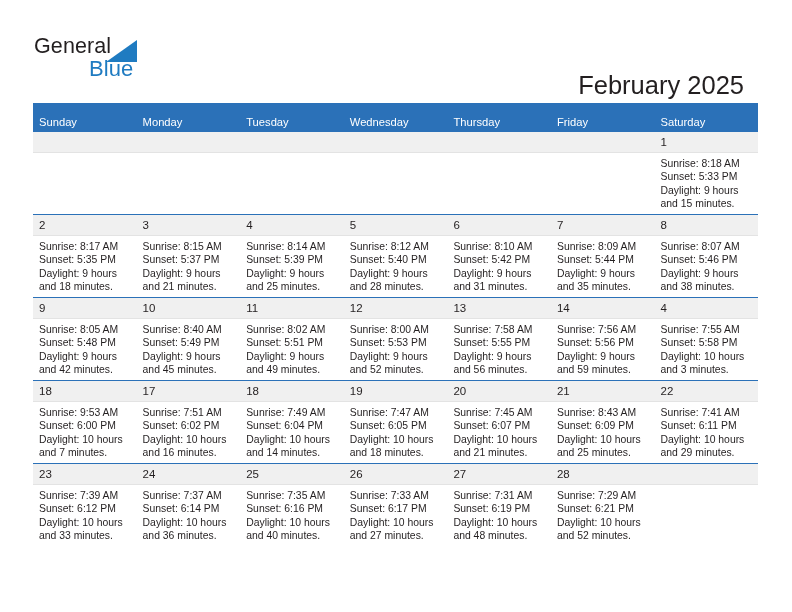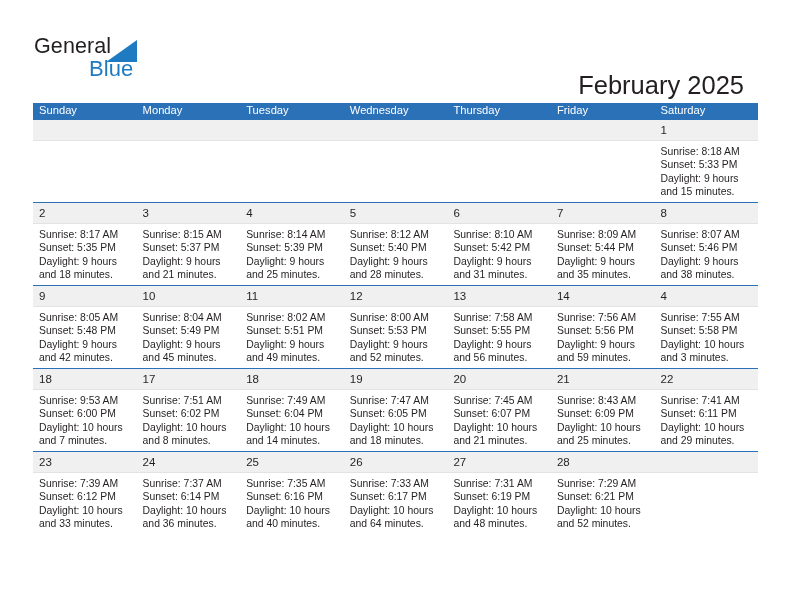--- a/index.html
+++ b/index.html
@@ -94,21 +94,21 @@
     width: 725px;
     border-collapse: collapse;
     table-layout: fixed;
   }
   .calendar th {
     background: #2b71b8;
     color: #ffffff;
     font-weight: normal;
     font-size: 11.2px;
     text-align: left;
-    padding: 0 0 4px 6px;
+    padding: 12px 0 4px 6px;
     height: 13px;
     border: none;
   }
   .calendar td {
     vertical-align: top;
     padding: 0;
     border: none;
     border-top: 1px solid #2b71b8;
     height: 82px;
     background: #ffffff;
@@ -296,21 +296,21 @@
           <div class="cellbody">
             <div>Sunrise: 8:05 AM</div>
             <div>Sunset: 5:48 PM</div>
             <div>Daylight: 9 hours</div>
             <div>and 42 minutes.</div>
           </div>
         </td>
         <td>
           <span class="daynum">10</span>
           <div class="cellbody">
-            <div>Sunrise: 8:04 AM</div>
+            <div>Sunrise: 8:40 AM</div>
             <div>Sunset: 5:49 PM</div>
             <div>Daylight: 9 hours</div>
             <div>and 45 minutes.</div>
           </div>
         </td>
         <td>
           <span class="daynum">11</span>
           <div class="cellbody">
             <div>Sunrise: 8:02 AM</div>
             <div>Sunset: 5:51 PM</div>
@@ -365,21 +365,21 @@
             <div>Daylight: 10 hours</div>
             <div>and 7 minutes.</div>
           </div>
         </td>
         <td>
           <span class="daynum">17</span>
           <div class="cellbody">
             <div>Sunrise: 7:51 AM</div>
             <div>Sunset: 6:02 PM</div>
             <div>Daylight: 10 hours</div>
-            <div>and 8 minutes.</div>
+            <div>and 16 minutes.</div>
           </div>
         </td>
         <td>
           <span class="daynum">18</span>
           <div class="cellbody">
             <div>Sunrise: 7:49 AM</div>
             <div>Sunset: 6:04 PM</div>
             <div>Daylight: 10 hours</div>
             <div>and 14 minutes.</div>
           </div>
@@ -449,21 +449,21 @@
             <div>Daylight: 10 hours</div>
             <div>and 40 minutes.</div>
           </div>
         </td>
         <td>
           <span class="daynum">26</span>
           <div class="cellbody">
             <div>Sunrise: 7:33 AM</div>
             <div>Sunset: 6:17 PM</div>
             <div>Daylight: 10 hours</div>
-            <div>and 64 minutes.</div>
+            <div>and 27 minutes.</div>
           </div>
         </td>
         <td>
           <span class="daynum">27</span>
           <div class="cellbody">
             <div>Sunrise: 7:31 AM</div>
             <div>Sunset: 6:19 PM</div>
             <div>Daylight: 10 hours</div>
             <div>and 48 minutes.</div>
           </div>

